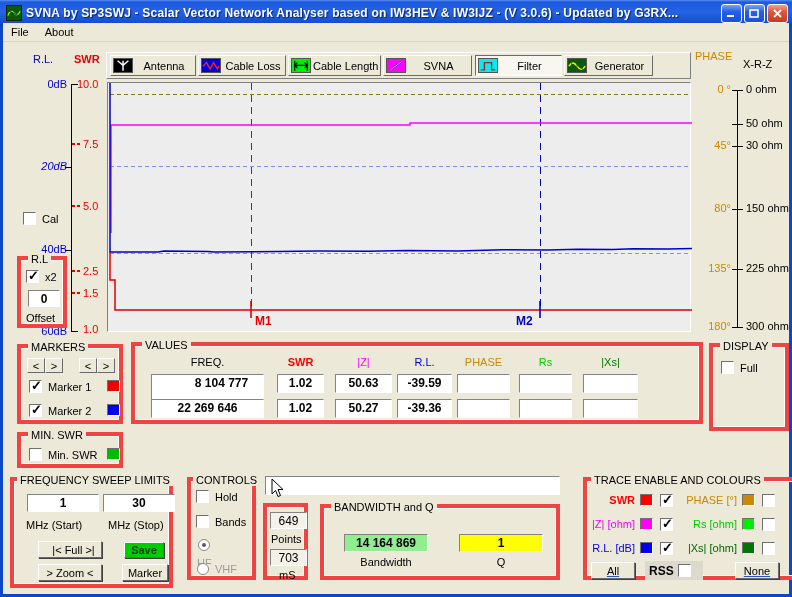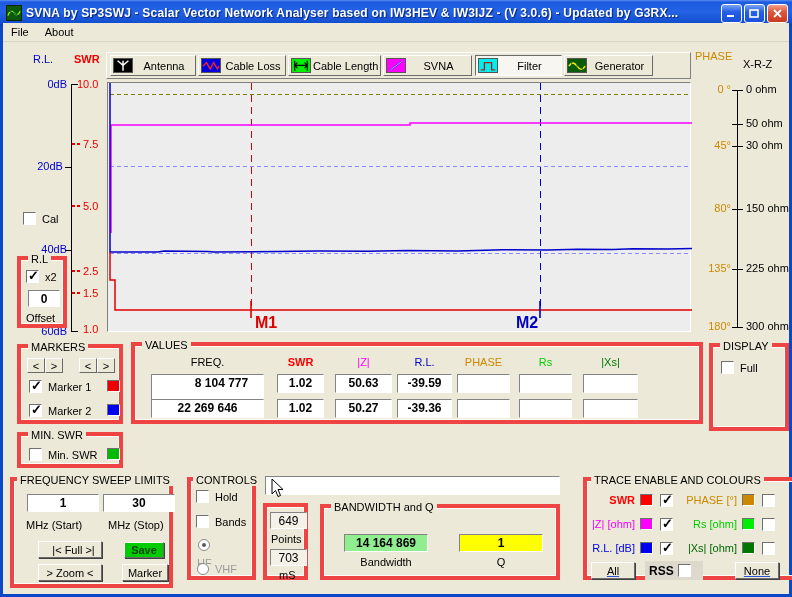--- a/index.html
+++ b/index.html
@@ -53,21 +53,21 @@
   .swatch { width:13px; height:12px; border:1px solid; border-color:#707070 #fff #fff #707070; flex:none; }
   .row { position:absolute; display:flex; align-items:center; gap:6px; }
   .field { position:absolute; text-align:center; font-weight:bold; font-size:12px; line-height:17px; }
   .lbl { position:absolute; white-space:nowrap; }
   
   #plot { position:absolute; left:104px; top:82px; width:584px; height:250px;
     background:#EDEDED; border:1px solid; border-color:#808080 #fff #fff #808080; }
   .hdash { position:absolute; left:2px; right:1px; height:1px; }
   .vdash { position:absolute; top:0; width:1px; }
   #plot svg { position:absolute; inset:0; }
-  .mk-label { position:absolute; font-weight:bold; font-size:16px; }
+  .mk-label { position:absolute; font-weight:bold; font-size:12px; }
   
   .axis-line { position:absolute; background:#000; }
   .tickR { position:absolute; width:7px; height:1px; background:#000; }
   .red-dd { position:absolute; width:9px; height:2px;
     background:repeating-linear-gradient(to right,#e00 0 3px,transparent 3px 5px); }
   
   #cursor { position:absolute; left:268px; top:478px; z-index:50; }
 </style>
 </head>
 <body>
@@ -152,21 +152,21 @@
     <span class="menu-item">About</span>
   </div>
 
   <span class="lbl" style="left:30px;top:53px;color:#0000cc;">R.L.</span>
   <span class="lbl" style="left:71px;top:53px;color:#ee0000;font-weight:bold;">SWR</span>
   <div class="axis-line" style="left:68px;top:84px;width:1px;height:248px;"></div>
   <div class="tickR" style="left:68px;top:84px;"></div>
   <div class="tickR" style="left:68px;top:331px;"></div>
 
   <span class="lbl" style="left:36px;top:78px;color:#0000cc;width:28px;text-align:right;">0dB</span>
-  <span class="lbl" style="left:30px;top:160px;color:#0000cc;width:34px;text-align:center;">20dB</span>
+  <span class="lbl" style="left:30px;top:160px;color:#0000cc;width:34px;text-align:right;font-style:italic;">20dB</span>
   <span class="lbl" style="left:30px;top:243px;color:#0000cc;width:34px;text-align:right;">40dB</span>
   <span class="lbl" style="left:30px;top:325px;color:#0000cc;width:34px;text-align:right;">60dB</span>
   <div class="tickR" style="left:62px;top:167px;"></div>
   <div class="tickR" style="left:62px;top:250px;"></div>
 
   <span class="lbl" style="left:74px;top:78px;color:#ee0000;">10.0</span>
   <span class="lbl" style="left:80px;top:138px;color:#ee0000;">7.5</span>
   <span class="lbl" style="left:80px;top:200px;color:#ee0000;">5.0</span>
   <span class="lbl" style="left:80px;top:265px;color:#ee0000;">2.5</span>
   <span class="lbl" style="left:80px;top:287px;color:#ee0000;">1.5</span>

